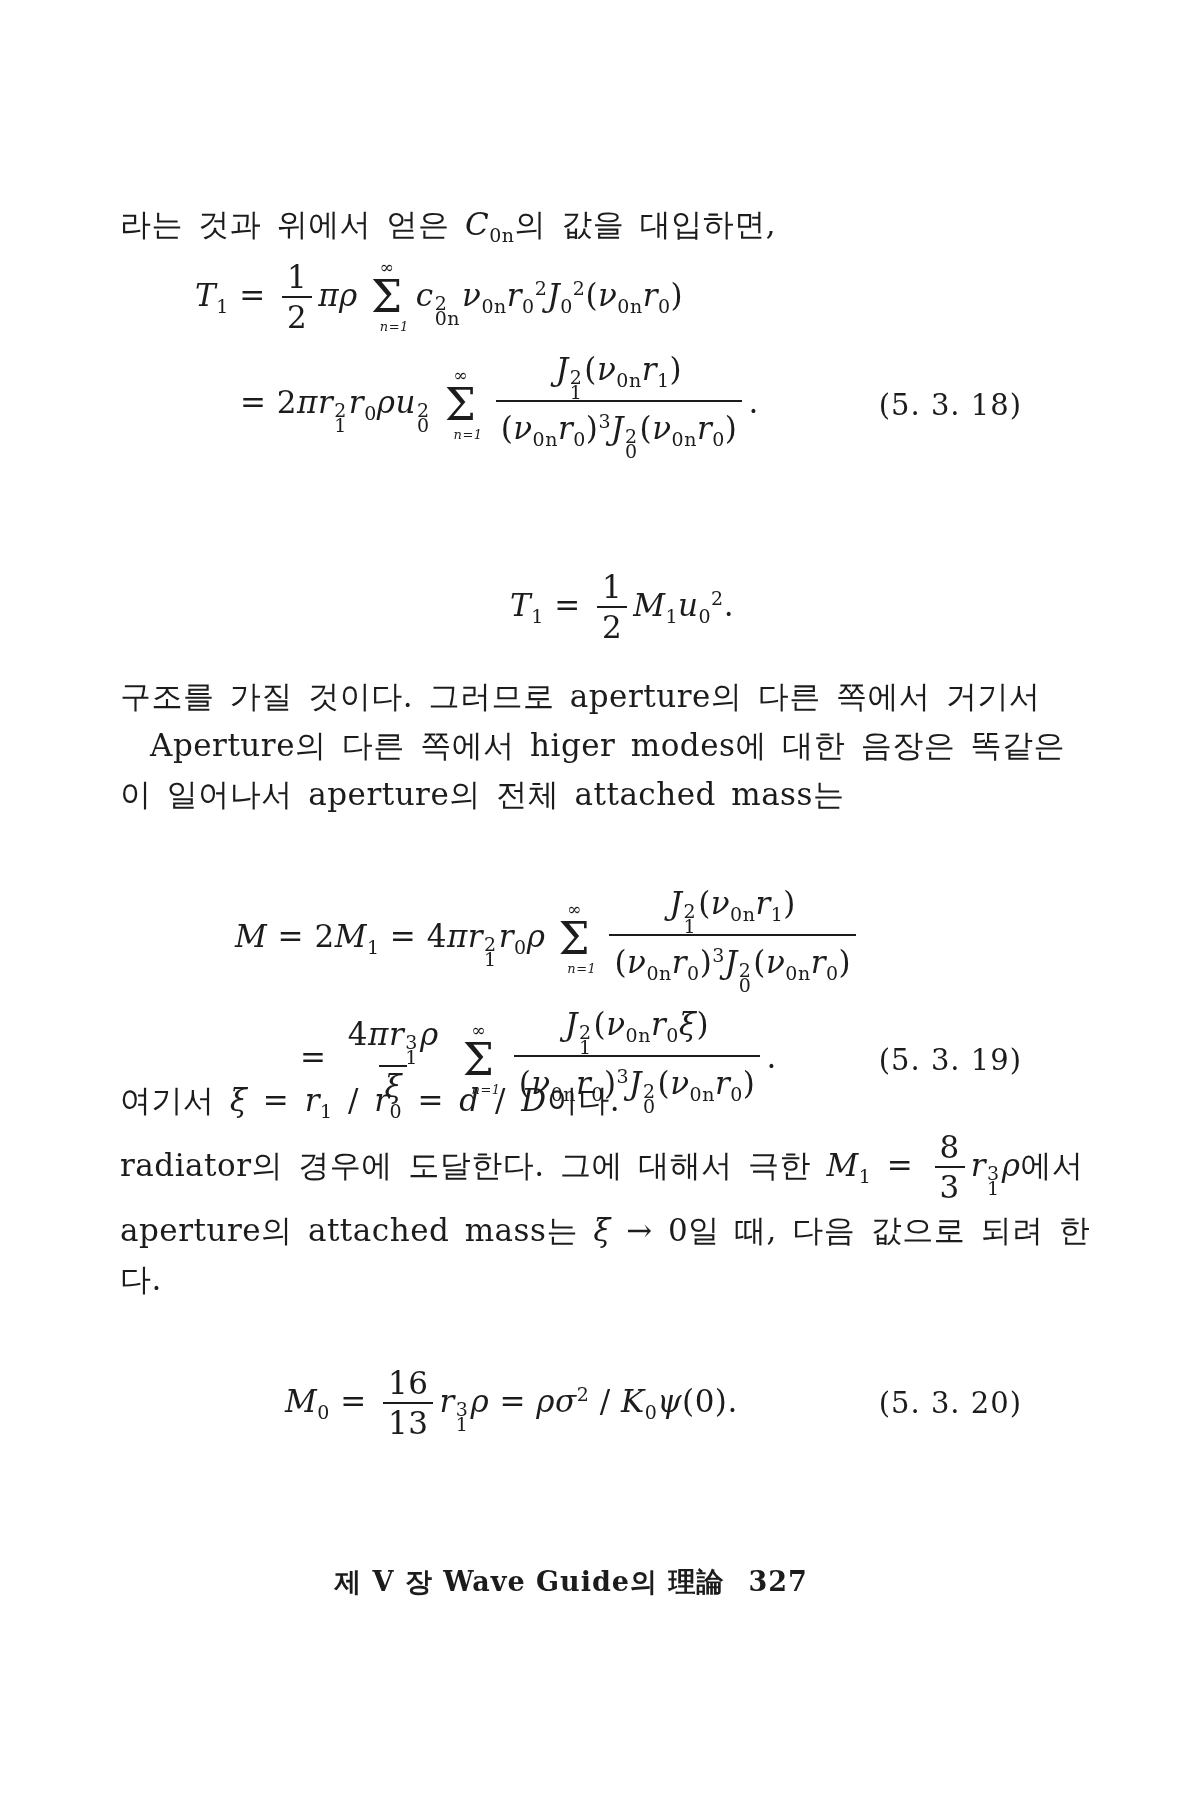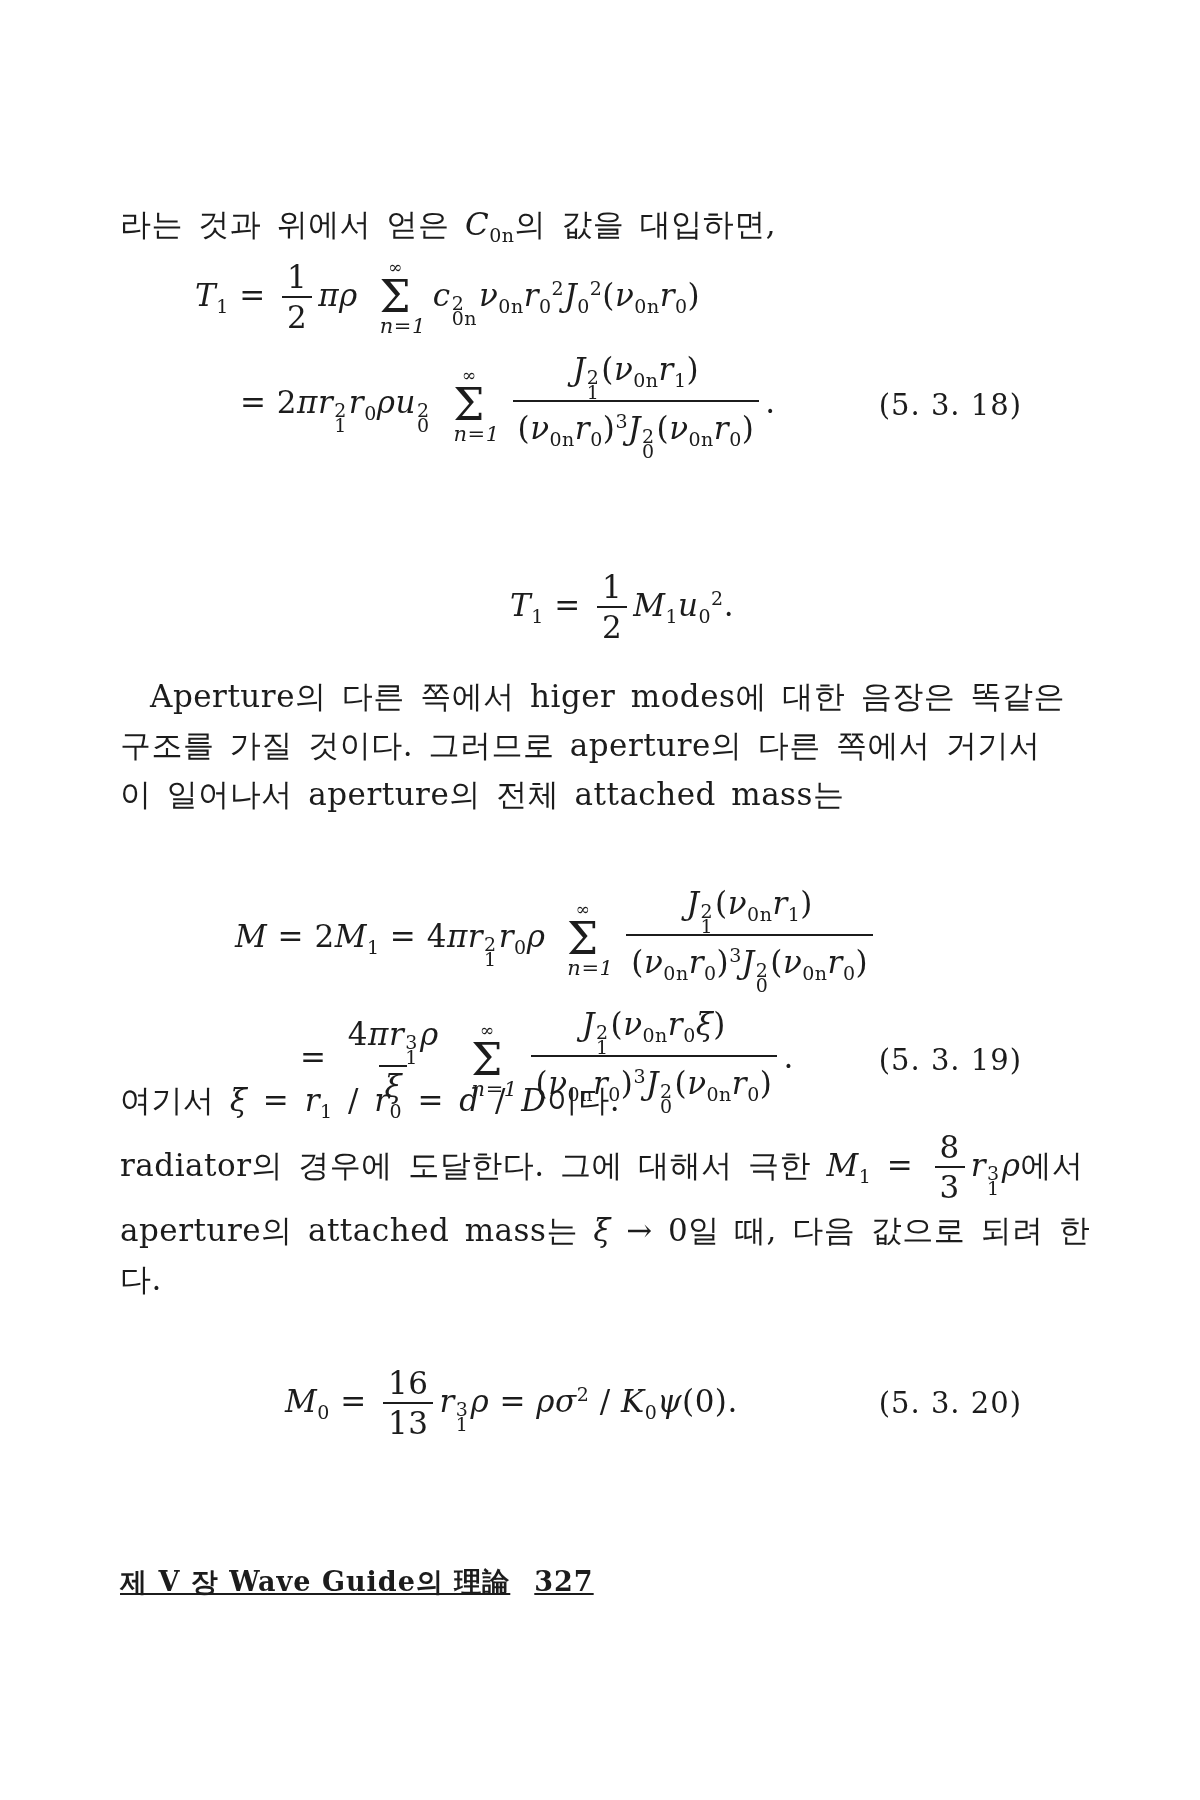--- a/index.html
+++ b/index.html
@@ -55,36 +55,35 @@
   .fr-n, .fr-d { display:block; text-align:center; padding:0 5px; line-height:38px; }
   .fr-d { border-top:2.5px solid #1c1c1c; }
 
   .sm {
     display:inline-flex; flex-direction:column; align-items:center;
     vertical-align:middle;
     margin:0 7px;
   }
   .sm-u  { font-size:17px; line-height:19px; }
   .sm-sym{ font-size:44px; line-height:40px; }
-  .sm-d  { font-size:21px; line-height:19px; font-style:italic;margin-left:15px; }
+  .sm-d  { font-size:13px; line-height:19px; font-style:italic;margin-left:15px; }
 
   .eqnum {
     position:absolute; right:0; top:50%;
     transform:translateY(-50%);
     font-size:29px; letter-spacing:1px;
     font-style:normal;
   }
 
   .footer {
-    text-align:left;
+    text-align:center;
     font-size:27px;
     font-weight:bold;
     letter-spacing:1px;
     white-space:nowrap;
-    text-decoration:underline;
   }
   .footer .pagenum { margin-left:24px; }
 </style>
 </head>
 <body>
 
 <div class="page">
 
   <div class="block txt" style="top:200px"><span class="tok">라는 것과 위에서 얻은 </span><span class="tok it">C</span><span class="tok sb">0n</span><span class="tok">의 값을 대입하면,</span></div>
 
@@ -126,22 +125,22 @@
 
 
   <div class="block" style="top:568px">
     <div class="eq-line" style="padding-left:390px"><span class="tok it">T</span><span class="tok sb">1</span><span class="tok"> = </span><span class="tok fr">
           <span class="fr-n"><span class="tok">1</span></span>
           <span class="fr-d"><span class="tok">2</span></span>
         </span><span class="tok it">M</span><span class="tok sb">1</span><span class="tok it">u</span><span class="tok sb">0</span><span class="tok sp">2</span><span class="tok">.</span></div>
   </div>
 
   <div class="block" style="top:672px">
+    <div class="txt"><span class="tok">구조를 가질 것이다. 그러므로 aperture의 다른 쪽에서 거기서</span></div>
     <div class="txt indent1"><span class="tok">Aperture의 다른 쪽에서 higer modes에 대한 음장은 똑같은</span></div>
-    <div class="txt"><span class="tok">구조를 가질 것이다. 그러므로 aperture의 다른 쪽에서 거기서</span></div>
     <div class="txt"><span class="tok">이 일어나서 aperture의 전체 attached mass는</span></div>
   </div>
 
   <div class="block" style="top:884px">
     <div class="eq-line" style="padding-left:115px"><span class="tok it">M</span><span class="tok"> = 2</span><span class="tok it">M</span><span class="tok sb">1</span><span class="tok"> = 4</span><span class="tok it">πr</span><span class="tok ss">
           <span class="ss-u">2</span>
           <span class="ss-d">1</span>
         </span><span class="tok it">r</span><span class="tok sb">0</span><span class="tok it">ρ</span><span class="tok sm">
           <span class="sm-u">∞</span>
           <span class="sm-sym">Σ</span>

